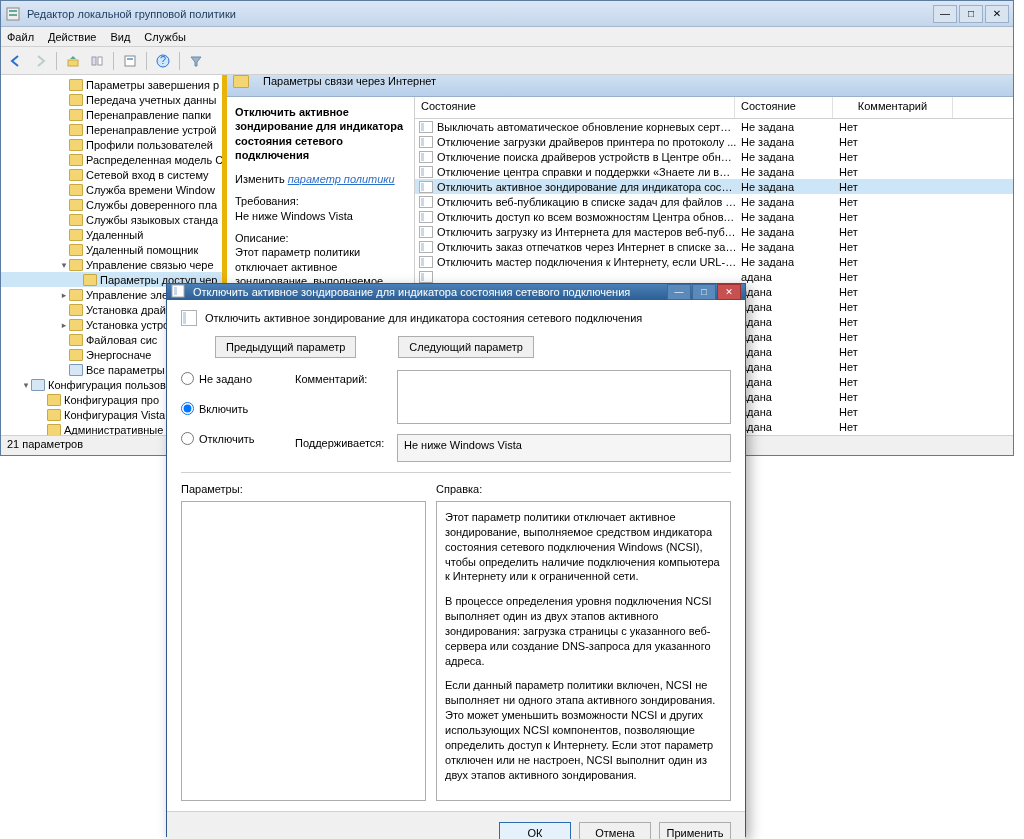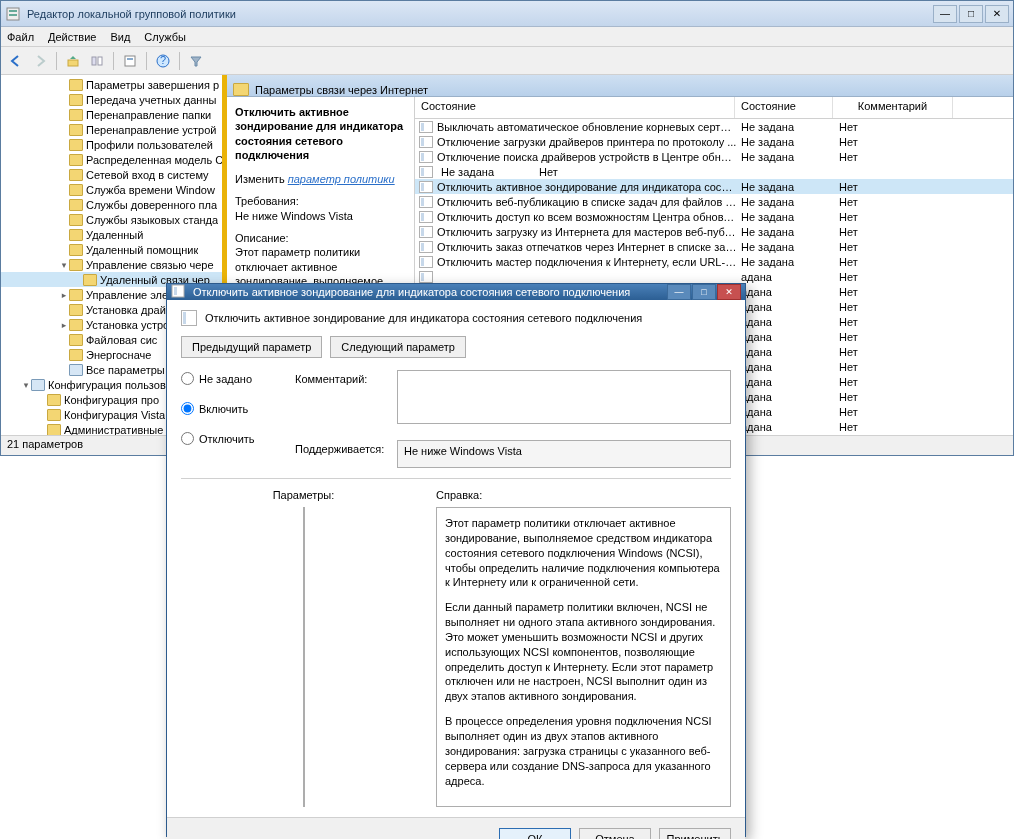--- a/index.html
+++ b/index.html
@@ -28,21 +28,21 @@
 .tree-item .folder-icon { width: 14px; height: 12px; background: #f3d673; border: 1px solid #c9a840; border-radius: 1px; margin-right: 3px; flex-shrink:0; }
 .tree-item .folder-icon.config { background: #d6e6f5; border-color: #7a9ab8; }
 .tree-item .label { overflow: hidden; text-overflow: clip; }
 .tree-item.selected { background: #cde6f7; }
 .tree-indent-1 { padding-left: 58px; }
 .tree-indent-2 { padding-left: 72px; }
 .tree-indent-0b { padding-left: 20px; }
 .tree-indent-1b { padding-left: 36px; }
 
 .right-pane { flex: 1; display: flex; flex-direction: column; background: #fff; }
-.path-header { height: 22px; background: linear-gradient(#cfe0f2, #b8d0ea); border-bottom: 1px solid #9ab0c8; display: flex; align-items: flex-end; padding: 0 6px; gap: 6px; }
+.path-header { height: 22px; background: linear-gradient(#cfe0f2, #b8d0ea); border-bottom: 1px solid #9ab0c8; display: flex; align-items: flex-start; padding: 0 6px; gap: 14px; }
 .path-header .folder-icon { width: 16px; height: 13px; background: #f3d673; border: 1px solid #c9a840; border-radius: 1px; }
 .right-body { flex: 1; display: flex; }
 .desc-pane { width: 188px; border-right: 1px solid #d0d0d0; padding: 8px; overflow: hidden; }
 .desc-pane .desc-title { font-weight: bold; margin-bottom: 10px; }
 .desc-pane a { color: #2a6fc9; text-decoration: underline; cursor: pointer; font-style: italic; }
 .desc-pane p { margin-bottom: 8px; line-height: 1.3; }
 
 .list-pane { flex: 1; display: flex; flex-direction: column; }
 .list-header { display: flex; height: 22px; border-bottom: 1px solid #d0d0d0; background: #fff; }
 .list-header .col { padding: 3px 6px; border-right: 1px solid #e0e0e0; }
@@ -66,36 +66,36 @@
 .dlg-titlebar .icon { width: 16px; height: 16px; margin-right: 6px; }
 .dlg-titlebar .title { flex: 1; font-size: 11px; }
 .dlg-win-btn { width: 24px; height: 16px; background: #5a8abb; border: 1px solid #3a6a9b; color: #fff; display: flex; align-items: center; justify-content: center; font-size: 9px; cursor: pointer; margin-left: 1px; }
 .dlg-win-btn.close { background: #c75050; border-color: #a03030; }
 
 .dlg-body { flex: 1; padding: 10px 14px; display: flex; flex-direction: column; }
 .dlg-header-row { display: flex; align-items: center; gap: 8px; margin-bottom: 10px; }
 .dlg-header-row .icon { width: 16px; height: 16px; border: 1px solid #b0b0b0; background: #fff; position:relative; }
 .dlg-header-row .icon::after { content:""; position:absolute; left:1px; top:1px; width:3px; height:12px; background:#c7d8ea; }
 .nav-buttons { display: flex; gap: 8px; margin-bottom: 12px; }
-.nav-btn { padding: 4px 10px; border: 1px solid #adadad; background: #f0f0f0; cursor: pointer; }
+.nav-btn { padding: 4px 10px; border: 1px solid #adadad; background: #f0f0f0; cursor: pointer; margin-left: 34px; }
 
 .settings-top { display: flex; gap: 14px; margin-bottom: 10px; padding-bottom:10px; border-bottom:1px solid #d0d0d0; }
 .radio-col { width: 100px; display: flex; flex-direction: column; gap: 17px; padding-top: 2px; }
 .radio-item { display: flex; align-items: center; gap: 5px; cursor: pointer; }
 .radio-item input { margin: 0; }
-.fields-col { flex: 1; display: flex; flex-direction: column; gap: 14px; }
+.fields-col { flex: 1; display: flex; flex-direction: column; gap: 8px; }
 .field-row { display: flex; gap: 8px; }
 .field-label { width: 94px; padding-top: 3px; }
 .field-input { flex: 1; }
 .field-input textarea { width: 100%; height: 54px; border: 1px solid #adadad; resize: none; padding: 2px; font: inherit; }
 .field-input .readonly { border: 1px solid #adadad; background: #f5f5f5; padding: 4px 6px; height: 28px; }
 
 .settings-bottom { flex: 1; display: flex; gap: 10px; }
 .params-col, .help-col { display: flex; flex-direction: column; }
-.params-col { width: 245px; align-items: center; }
+.params-col { width: 245px; }
 .help-col { flex: 1; }
 .col-label { margin-bottom: 6px; }
 .params-box { flex: 1; border: 1px solid #adadad; }
 .help-box { flex: 1; border: 1px solid #adadad; padding: 8px; overflow: auto; line-height: 1.35; }
 .help-box p { margin-bottom: 10px; }
 
 .dlg-buttons { display: flex; justify-content: flex-end; gap: 8px; padding: 10px 14px; border-top: 1px solid #d0d0d0; background: #f0f0f0; }
 .dlg-btn { width: 72px; height: 22px; border: 1px solid #adadad; background: #f0f0f0; cursor: pointer; }
 .dlg-btn.primary { border: 1px solid #2c6db2; background: #e5f1fb; }
 
@@ -237,21 +237,21 @@
           <span class="label">Удаленный помощник</span>
         </div>
         <div class="tree-item tree-indent-1">
           <span class="expander">▾</span>
           <span class="folder-icon"></span>
           <span class="label">Управление связью чере</span>
         </div>
         <div class="tree-item tree-indent-2 selected">
           <span class="expander"></span>
           <span class="folder-icon"></span>
-          <span class="label">Удаленный связи чер</span>
+          <span class="label">Параметры доступ чер</span>
         </div>
         <div class="tree-item tree-indent-1">
           <span class="expander">▸</span>
           <span class="folder-icon"></span>
           <span class="label">Управление электропита</span>
         </div>
         <div class="tree-item tree-indent-1">
           <span class="expander"></span>
           <span class="folder-icon"></span>
           <span class="label">Установка драйвера</span>
@@ -330,20 +330,21 @@
                 <span class="cell-comment">Нет</span>
               </div>
               <div class="list-row">
                 <span class="row-icon"></span>
                 <span class="cell-name">Отключение поиска драйверов устройств в Центре обнов...</span>
                 <span class="cell-state">Не задана</span>
                 <span class="cell-comment">Нет</span>
               </div>
               <div class="list-row">
                 <span class="row-icon"></span>
+                <span class="cell-name">Отключение центра справки и поддержки «Знаете ли вы?»</span>
                 <span class="cell-state">Не задана</span>
                 <span class="cell-comment">Нет</span>
               </div>
               <div class="list-row selected">
                 <span class="row-icon"></span>
                 <span class="cell-name">Отключить активное зондирование для индикатора состо...</span>
                 <span class="cell-state">Не задана</span>
                 <span class="cell-comment">Нет</span>
               </div>
               <div class="list-row">
@@ -508,22 +509,22 @@
 
     <div class="settings-bottom">
       <div class="params-col">
         <div class="col-label">Параметры:</div>
         <div class="params-box"></div>
       </div>
       <div class="help-col">
         <div class="col-label">Справка:</div>
         <div class="help-box" id="help-box">
             <p>Этот параметр политики отключает активное зондирование, выполняемое средством индикатора состояния сетевого подключения Windows (NCSI), чтобы определить наличие подключения компьютера к Интернету или к ограниченной сети.</p>
+            <p>В процессе определения уровня подключения NCSI выполняет один из двух этапов активного зондирования: загрузка страницы с указанного веб-сервера или создание DNS-запроса для указанного адреса.</p>
             <p>Если данный параметр политики включен, NCSI не выполняет ни одного этапа активного зондирования. Это может уменьшить возможности NCSI и других использующих NCSI компонентов, позволяющие определить доступ к Интернету. Если этот параметр отключен или не настроен, NCSI выполнит один из двух этапов активного зондирования.</p>
-            <p>В процессе определения уровня подключения NCSI выполняет один из двух этапов активного зондирования: загрузка страницы с указанного веб-сервера или создание DNS-запроса для указанного адреса.</p>
           </div>
       </div>
     </div>
   </div>
 
   <div class="dlg-buttons">
     <button class="dlg-btn primary">ОК</button>
     <button class="dlg-btn">Отмена</button>
     <button class="dlg-btn">Применить</button>
   </div>

